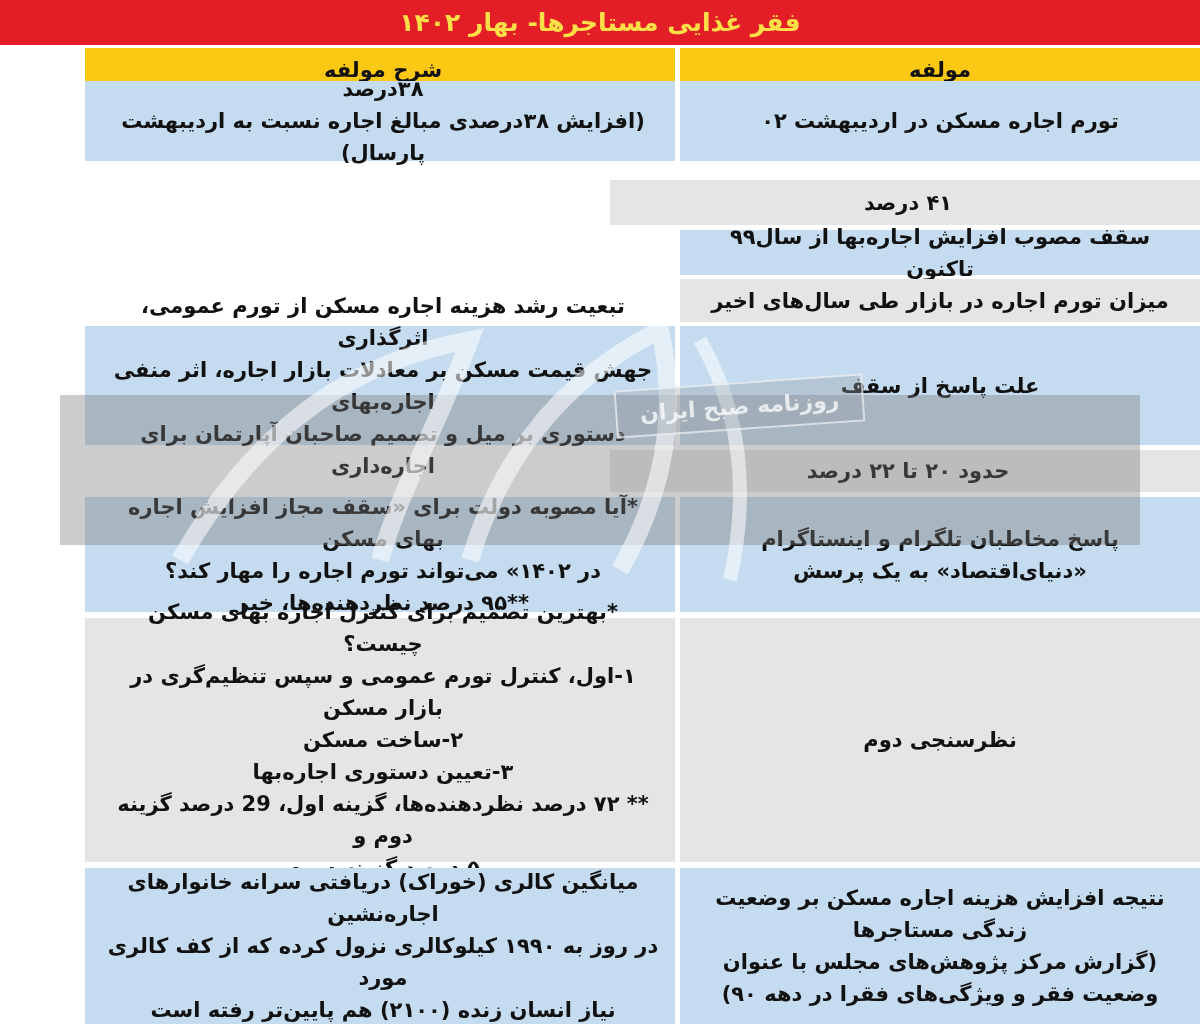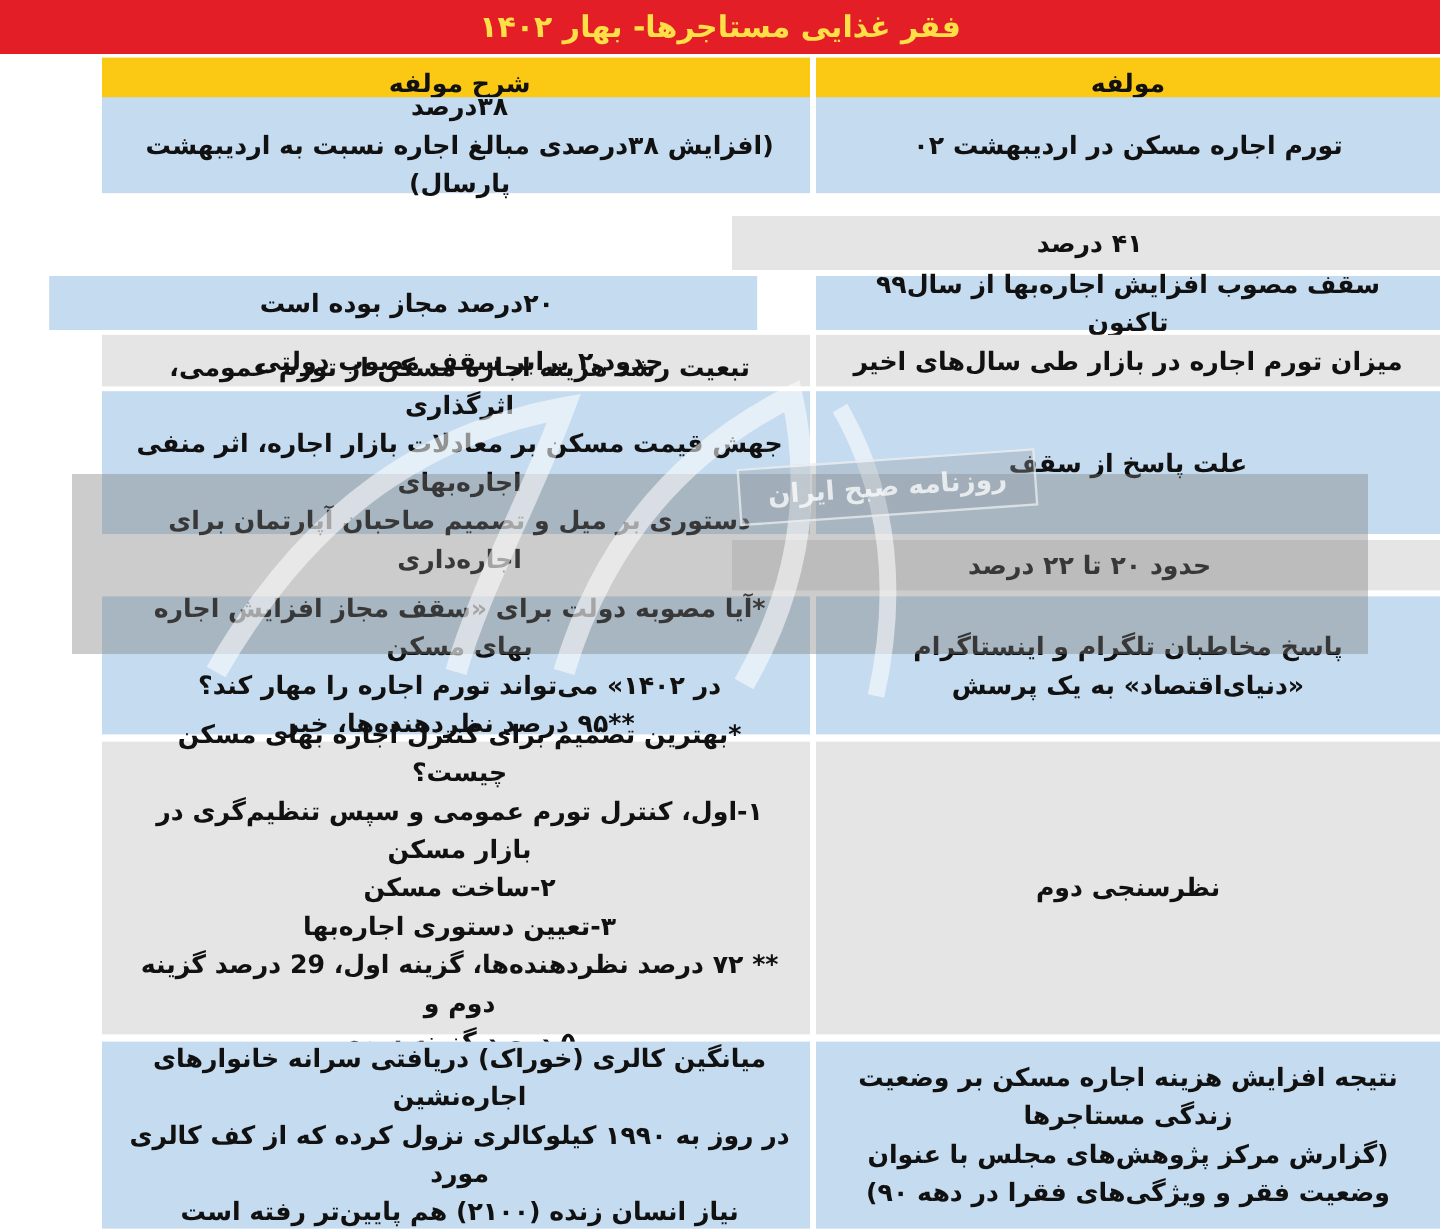--- a/index.html
+++ b/index.html
@@ -40,25 +40,23 @@
   <div class="row dark" style="top:33px;height:80px;">
     <div class="cell c-right">تورم اجاره مسکن در اردیبهشت ۰۲</div>
     <div class="cell c-left">۳۸درصد
 (افزایش ۳۸درصدی مبالغ اجاره نسبت به اردیبهشت پارسال)</div>
   </div>
   <div class="row light" style="top:132px;height:45px;">
     <div class="cell c-left">۴۱ درصد</div>
   </div>
   <div class="row dark" style="top:182px;height:45px;gap:44px;">
     <div class="cell c-right">سقف مصوب افزایش اجاره‌بها از سال۹۹ تاکنون</div>
-    <div class="cell c-left">۲۰درصد مجاز بوده است</div>
   </div>
   <div class="row light" style="top:231px;height:43px;">
     <div class="cell c-right">میزان تورم اجاره در بازار طی سال‌های اخیر</div>
-    <div class="cell c-left">حدود ۲ برابر سقف مصوب دولتی</div>
   </div>
   <div class="row dark" style="top:278px;height:119px;">
     <div class="cell c-right">علت پاسخ از سقف</div>
     <div class="cell c-left">تبعیت رشد هزینه اجاره مسکن از تورم عمومی، اثرگذاری
 جهش قیمت مسکن بر معادلات بازار اجاره، اثر منفی اجاره‌بهای
 دستوری بر میل و تصمیم صاحبان آپارتمان برای اجاره‌داری</div>
   </div>
   <div class="row light" style="top:402px;height:42px;">
     <div class="cell c-left">حدود ۲۰ تا ۲۲ درصد</div>
   </div>

